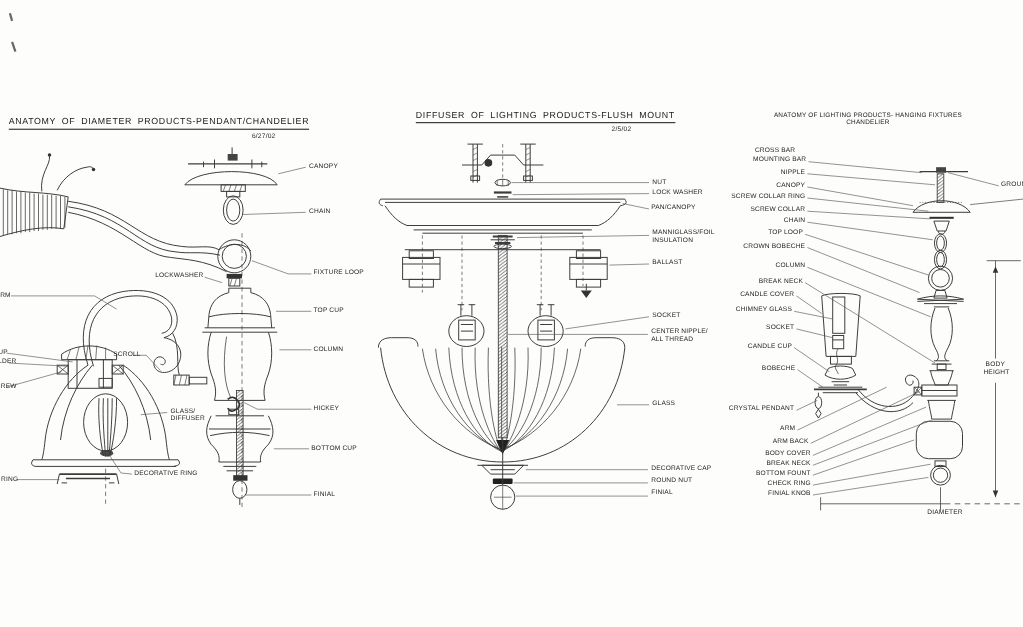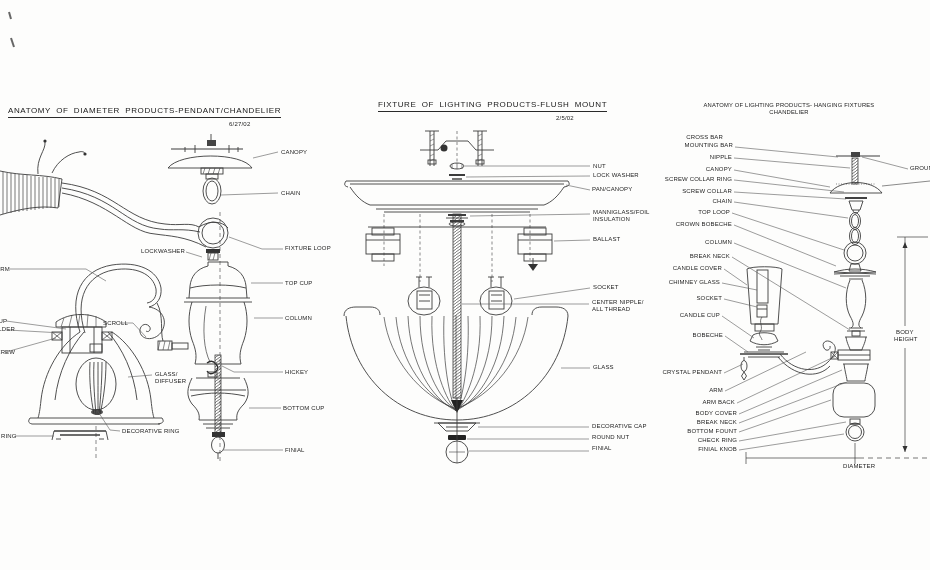--- a/index.html
+++ b/index.html
@@ -290,21 +290,21 @@
         <path d="M739,423 L847,382"></path>
         <path d="M739,432 L831,400"></path>
     <path d="M739,441 L846,422"></path>
         <path d="M739,450 L844,434"></path>
         <path d="M908,169 L862,157"></path>
   </g>
 </svg>
 
 <div class="title" style="left:8px;top:106px">ANATOMY OF DIAMETER PRODUCTS-PENDANT/CHANDELIER</div>
 <div class="date" style="left:229px;top:121px">6/27/02</div>
-<div class="title" style="left:378px;top:100px">FIXTURE OF LIGHTING PRODUCTS-FLUSH MOUNT</div>
+<div class="title" style="left:378px;top:100px">DIFFUSER OF LIGHTING PRODUCTS-FLUSH MOUNT</div>
 <div class="date" style="left:556px;top:115px">2/5/02</div>
 <div class="subtitle" style="left:670px;top:102px;width:238px;text-align:center">ANATOMY OF LIGHTING PRODUCTS- HANGING FIXTURES</div>
 <div class="subtitle" style="left:670px;top:109px;width:238px;text-align:center">CHANDELIER</div>
 
 <div class="lbl" style="left:281px;top:149px">CANOPY</div>
 <div class="lbl" style="left:281px;top:190px">CHAIN</div>
 <div class="lbl" style="left:285px;top:245px">FIXTURE LOOP</div>
 <div class="lbl r" style="left:115px;top:248px">LOCKWASHER</div>
 <div class="lbl" style="left:285px;top:280px">TOP CUP</div>
 <div class="lbl" style="left:285px;top:315px">COLUMN</div>

